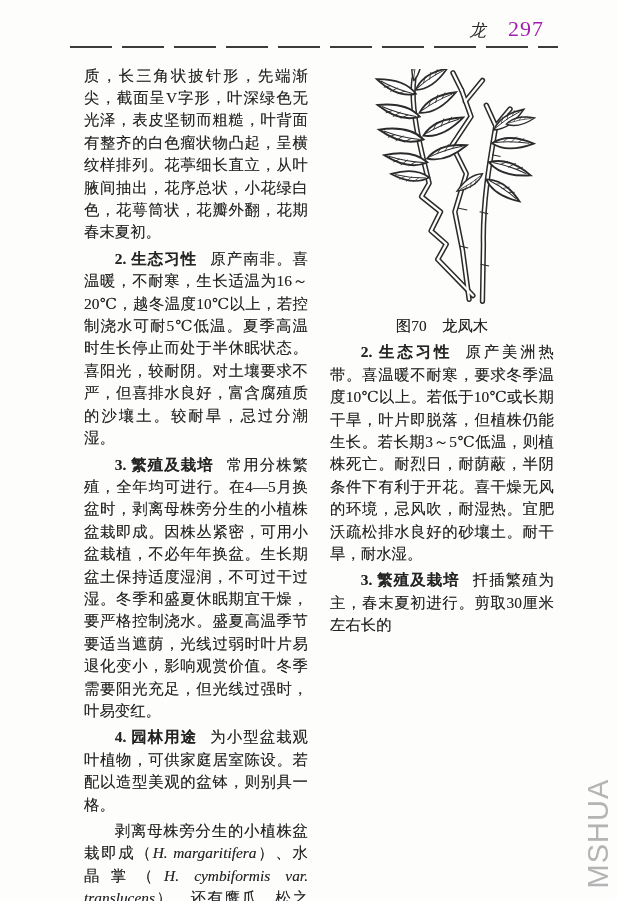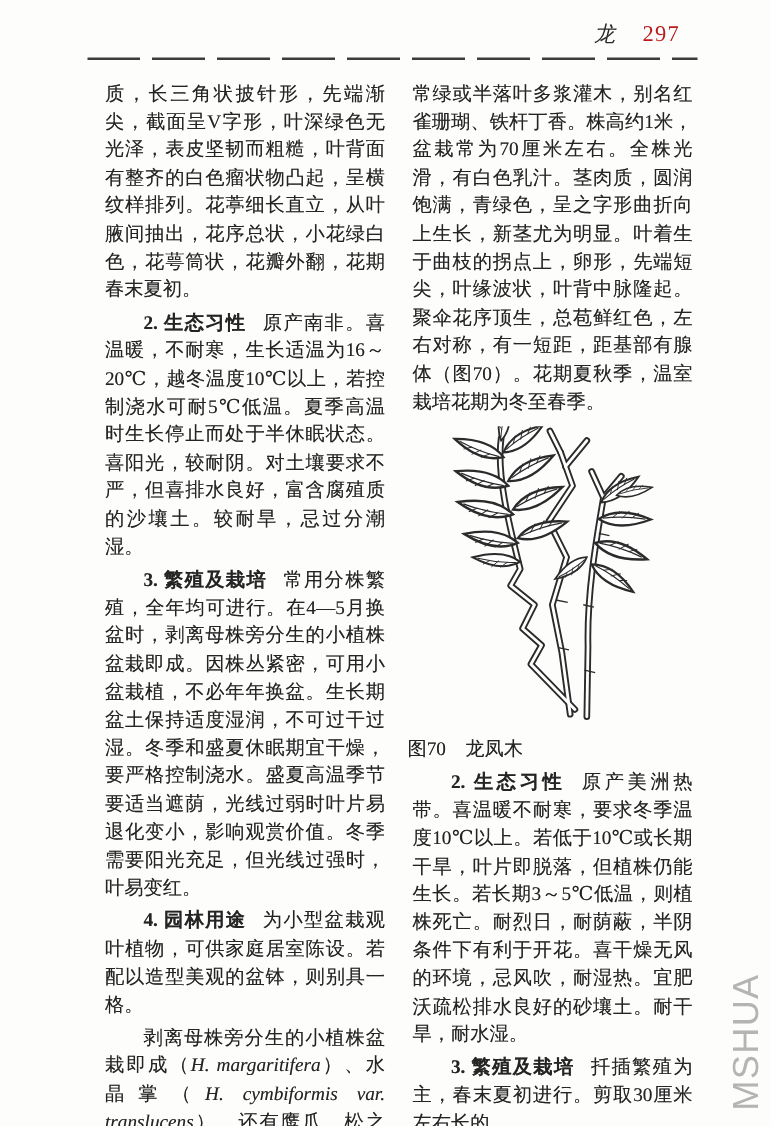--- a/index.html
+++ b/index.html
@@ -15,41 +15,41 @@
     position:absolute;left:80px;top:16px;width:478px;
   }
   .page-header{
     display:flex;justify-content:flex-end;align-items:baseline;
     gap:22px;padding-right:14px;height:26px;
   }
   .chapter{
     font-style:italic;font-size:17px;color:#2a2a2a;
   }
   .pagenum{
-    font-size:18px;letter-spacing:1px;color:#b91c1c;
+    font-size:22px;letter-spacing:1px;color:#a21caf;
   }
   .header-rule{
     height:1.6px;margin-top:4px;margin-left:-10px;
     background:repeating-linear-gradient(90deg,#3c3c3c 0 42px,rgba(60,60,60,0) 42px 52px);
   }
   .columns{
     display:flex;gap:14px;margin-top:13px;
   }
   .col{
     width:232px;
     font-size:15.4px;line-height:22.4px;
     text-align:justify;
     text-shadow:0 0 .4px rgba(30,30,30,.45);
   }
   .col p{margin:4px;}
   .indent{text-indent:2em;}
   .sec-label{font-weight:bold;margin-right:.85em;}
   .species-name{font-weight:bold;font-family:"Liberation Sans","DejaVu Sans",sans-serif;}
   .latin{font-style:italic;}
-  figure{margin:8px 0 4px;text-align:left;}
+  figure{margin:8px 0 4px;text-align:center;}
   figcaption{
     font-size:15.4px;margin-top:2px;color:#242424;
   }
   figcaption .cap-gap{display:inline-block;width:1em;}
   .watermark{
     position:absolute;left:546px;top:820px;width:104px;
     transform:rotate(-90deg);
     color:#b4b4b4;
     font-family:"Liberation Sans","DejaVu Sans",sans-serif;
     font-size:29px;font-weight:500;letter-spacing:1px;
@@ -78,21 +78,20 @@
 
       <p class="indent"><span class="sec-label">4. 园林用途</span><span>为小型盆栽观叶植物，可供家庭居室陈设。若配以造型美观的盆钵，则别具一格。</span></p>
 
       <p class="indent"><span>剥离母株旁分生的小植株盆栽即成（</span><span class="latin">H. margaritifera</span><span>）、水晶掌（</span><span class="latin">H. cymbiformis var. translucens</span><span>）。还有鹰爪、松之雪、松之霜、九轮塔、瑞鹤、绫衣绘卷等，都各具特色，美不胜收。</span></p>
 
 
       <p class="indent"><span class="sec-label">1. 植物学形态</span><span>大戟科红雀珊瑚属</span></p>
     </div>
 
     <div class="col">
-      <p>常绿或半落叶多浆灌木，别名红雀珊瑚、铁杆丁香。株高约1米，盆栽常为70厘米左右。全株光滑，有白色乳汁。茎肉质，圆润饱满，青绿色，呈之字形曲折向上生长，新茎尤为明显。叶着生于曲枝的拐点上，卵形，先端短尖，叶缘波状，叶背中脉隆起。聚伞花序顶生，总苞鲜红色，左右对称，有一短距，距基部有腺体（图70）。花期夏秋季，温室栽培花期为冬至春季。</p>
 
       <figure>
         <svg viewBox="0 0 215 250" width="206" height="238" xmlns="http://www.w3.org/2000/svg" aria-hidden="true">
           <defs>
             <g id="lf">
               <path d="M0,0 Q14,-11 38,-3 Q15,8 0,0 Z" fill="#ffffff" stroke="#2b2b2b" stroke-width="1.7"></path>
               <path d="M3,-1 Q18,-4 34,-3" fill="none" stroke="#2b2b2b" stroke-width="0.9"></path>
               <path d="M10,-2 L15,-7 M17,-2 L22,-8 M24,-3 L29,-7" stroke="#2b2b2b" stroke-width="0.7" fill="none"></path>
             </g>
           </defs>

